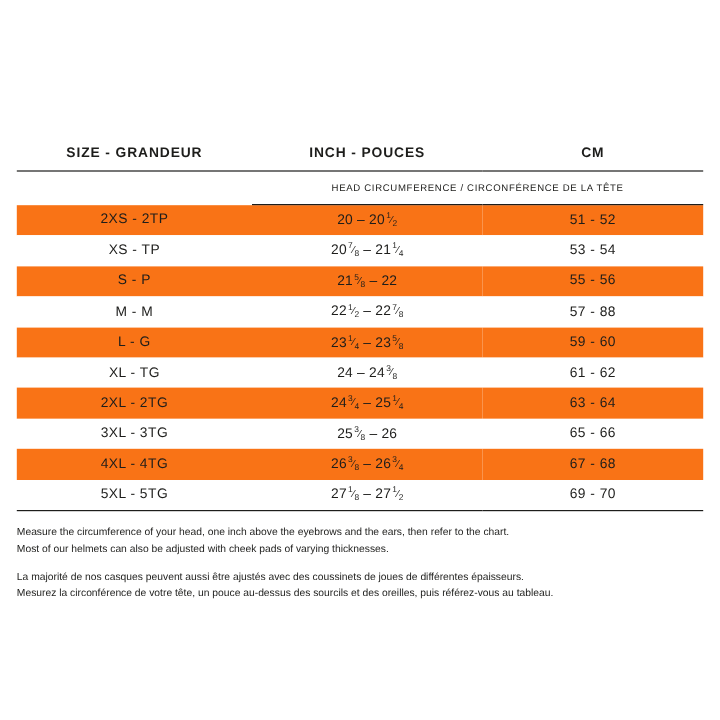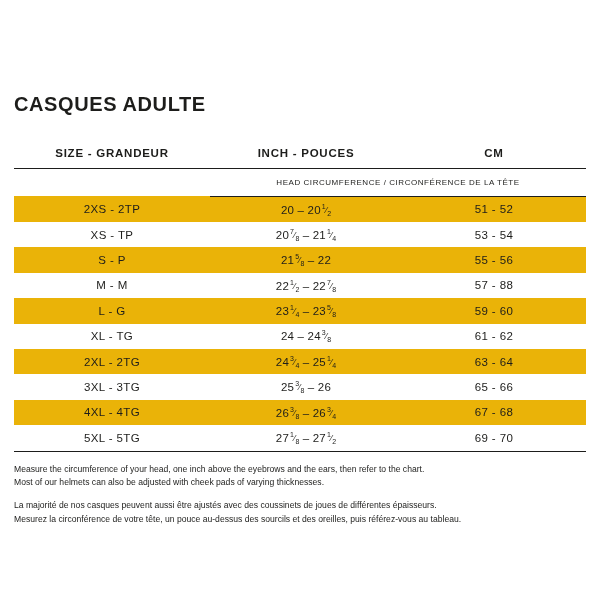--- a/index.html
+++ b/index.html
@@ -72,21 +72,21 @@
   }
   tbody tr td {
     height: 25.4px;
     font-size: 11.5px;
     font-weight: normal;
     text-align: center;
     vertical-align: middle;
     letter-spacing: 0.4px;
     padding: 0;
   }
-  tbody tr.shade td { background: #eab308; }
+  tbody tr.shade td { background: #f97316; }
   tbody tr.plain td { background: #ffffff; }
   tbody tr:last-child td { border-bottom: 1px solid #1d1d1b; }
 
   td.measure {
     font-weight: normal;
     letter-spacing: 0.2px;
   }
   .frac {
     display: inline-block;
     font-size: 8.5px;
@@ -105,21 +105,20 @@
     color: #1d1d1b;
   }
   .notes .gap { height: 9px; }
 </style>
 </head>
 <body>
 
 <div class="page">
 
   <div class="titles">
-    <div class="title-line">CASQUES ADULTE</div>
   </div>
 
   <table class="size-chart">
     <colgroup>
       <col class="c1">
         <col class="c2">
         <col class="c3">
     </colgroup>
     <tbody>
       <tr class="grouphead">

